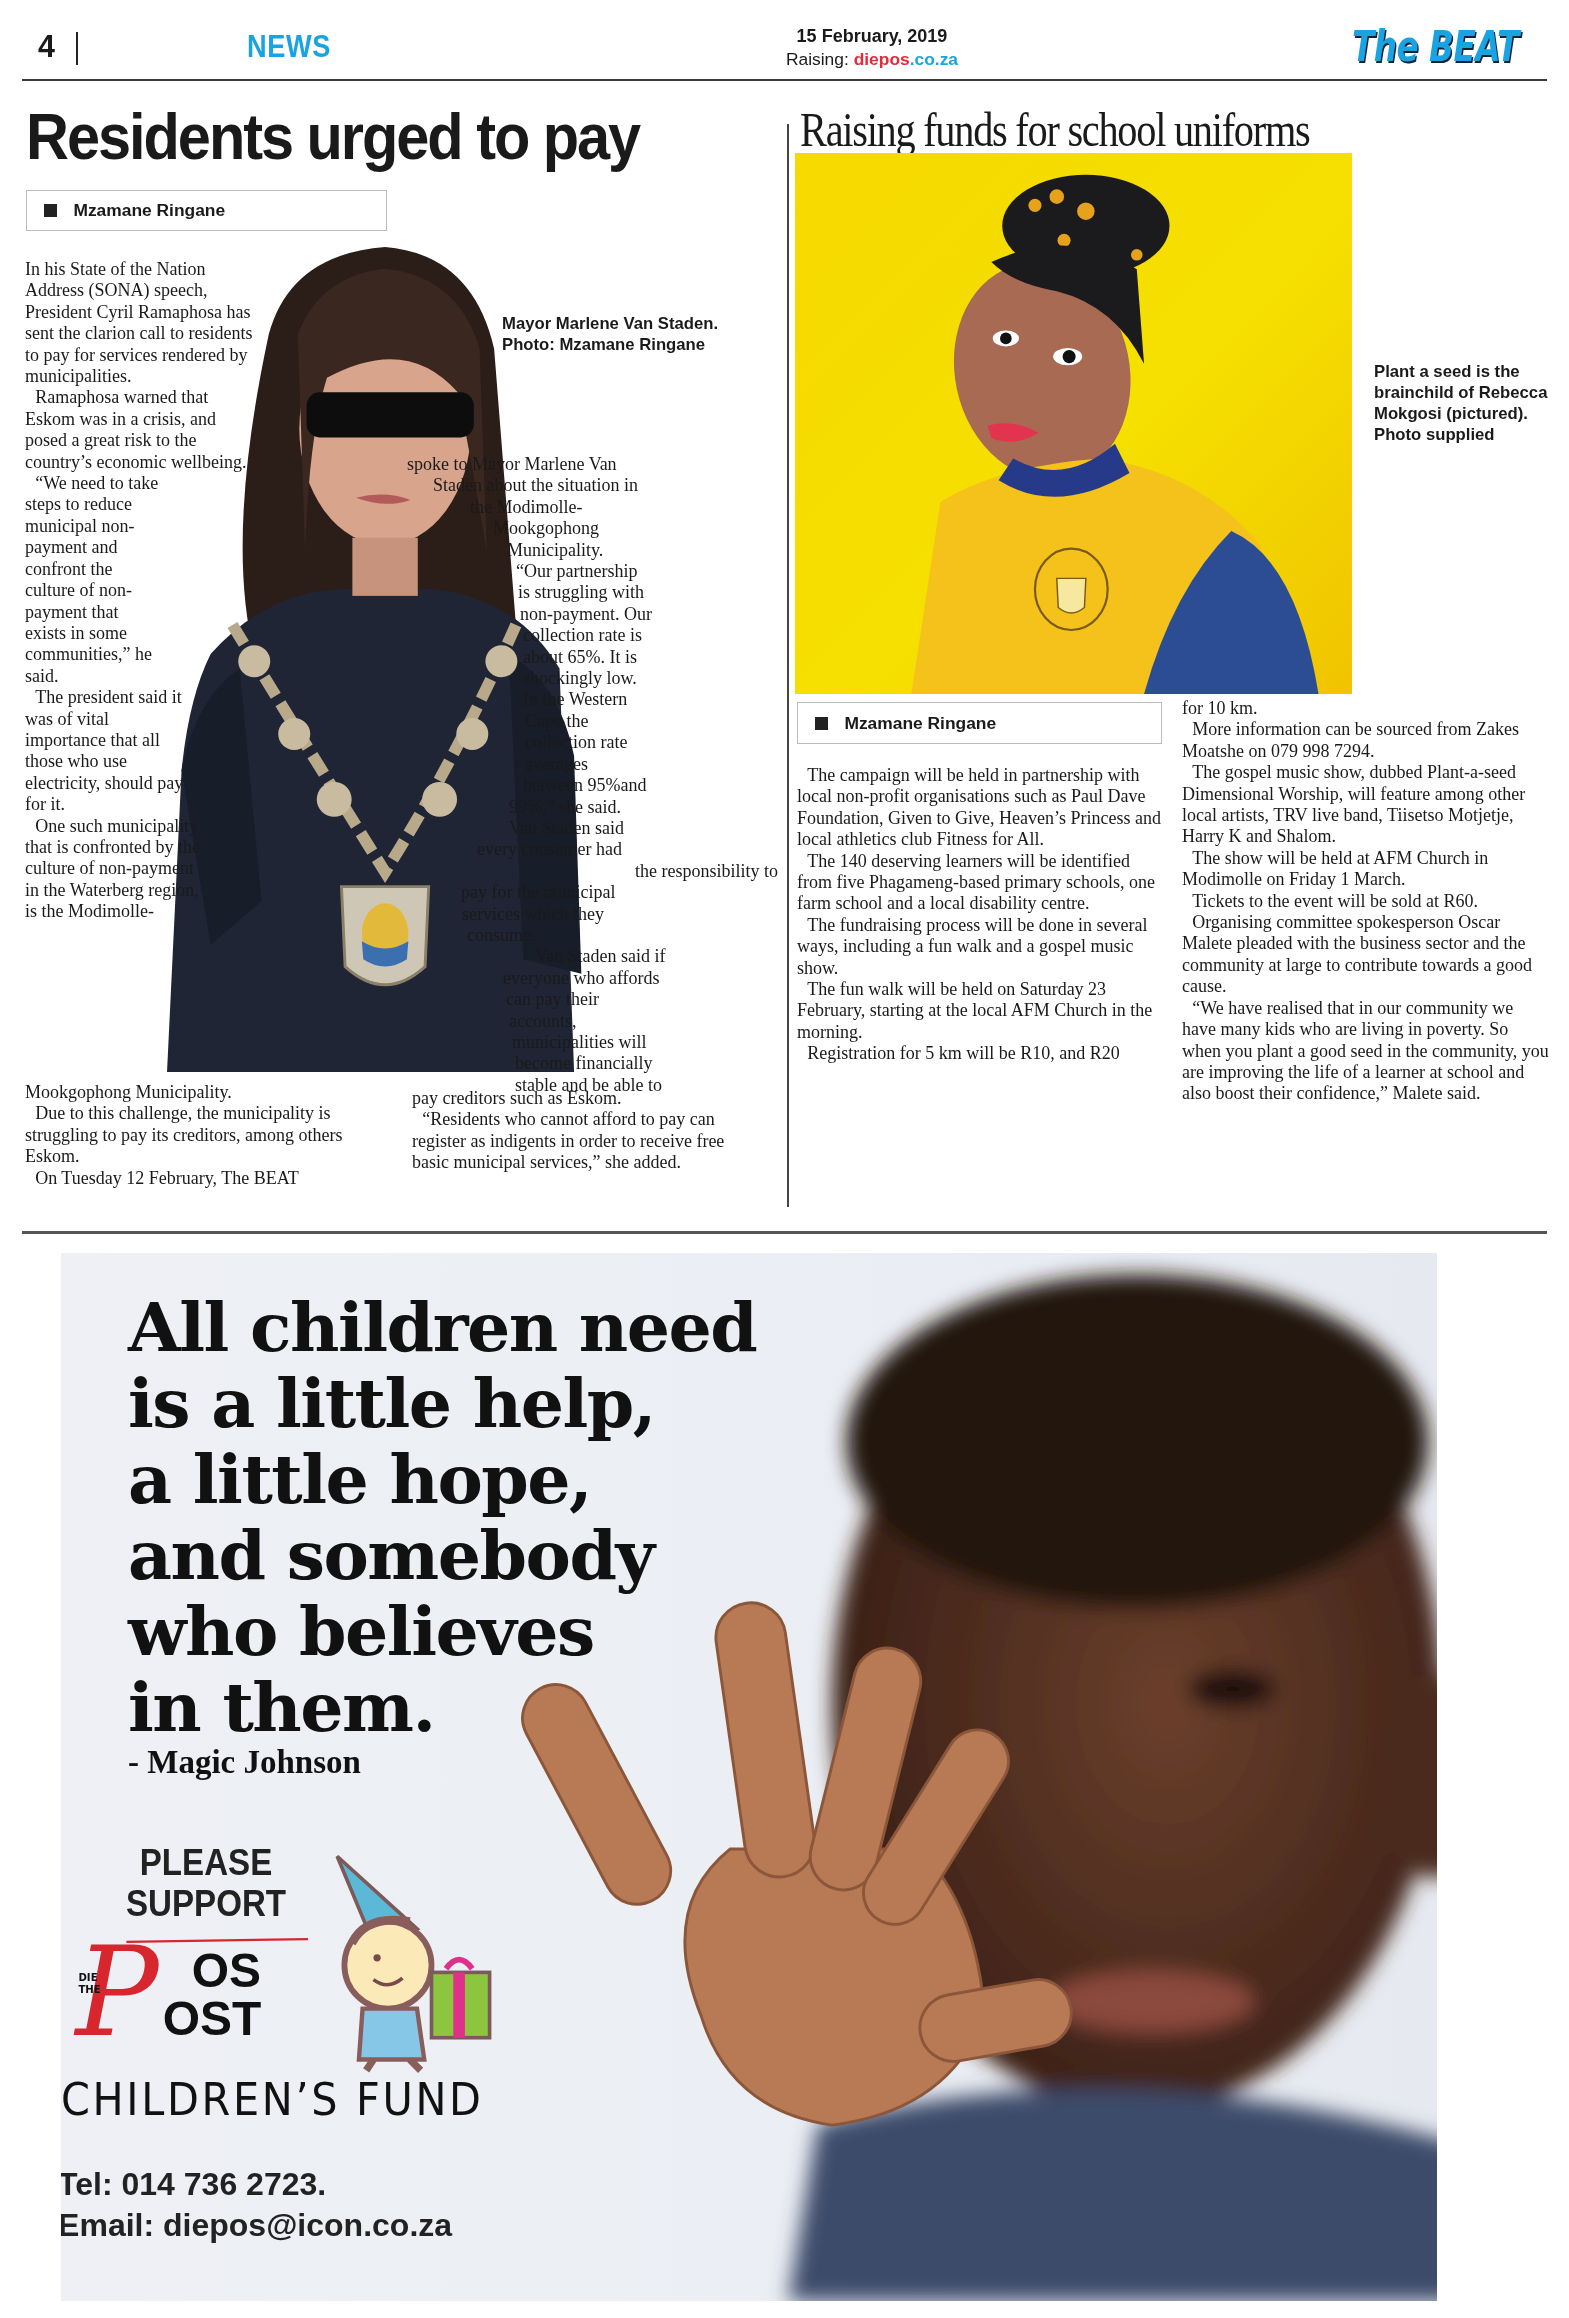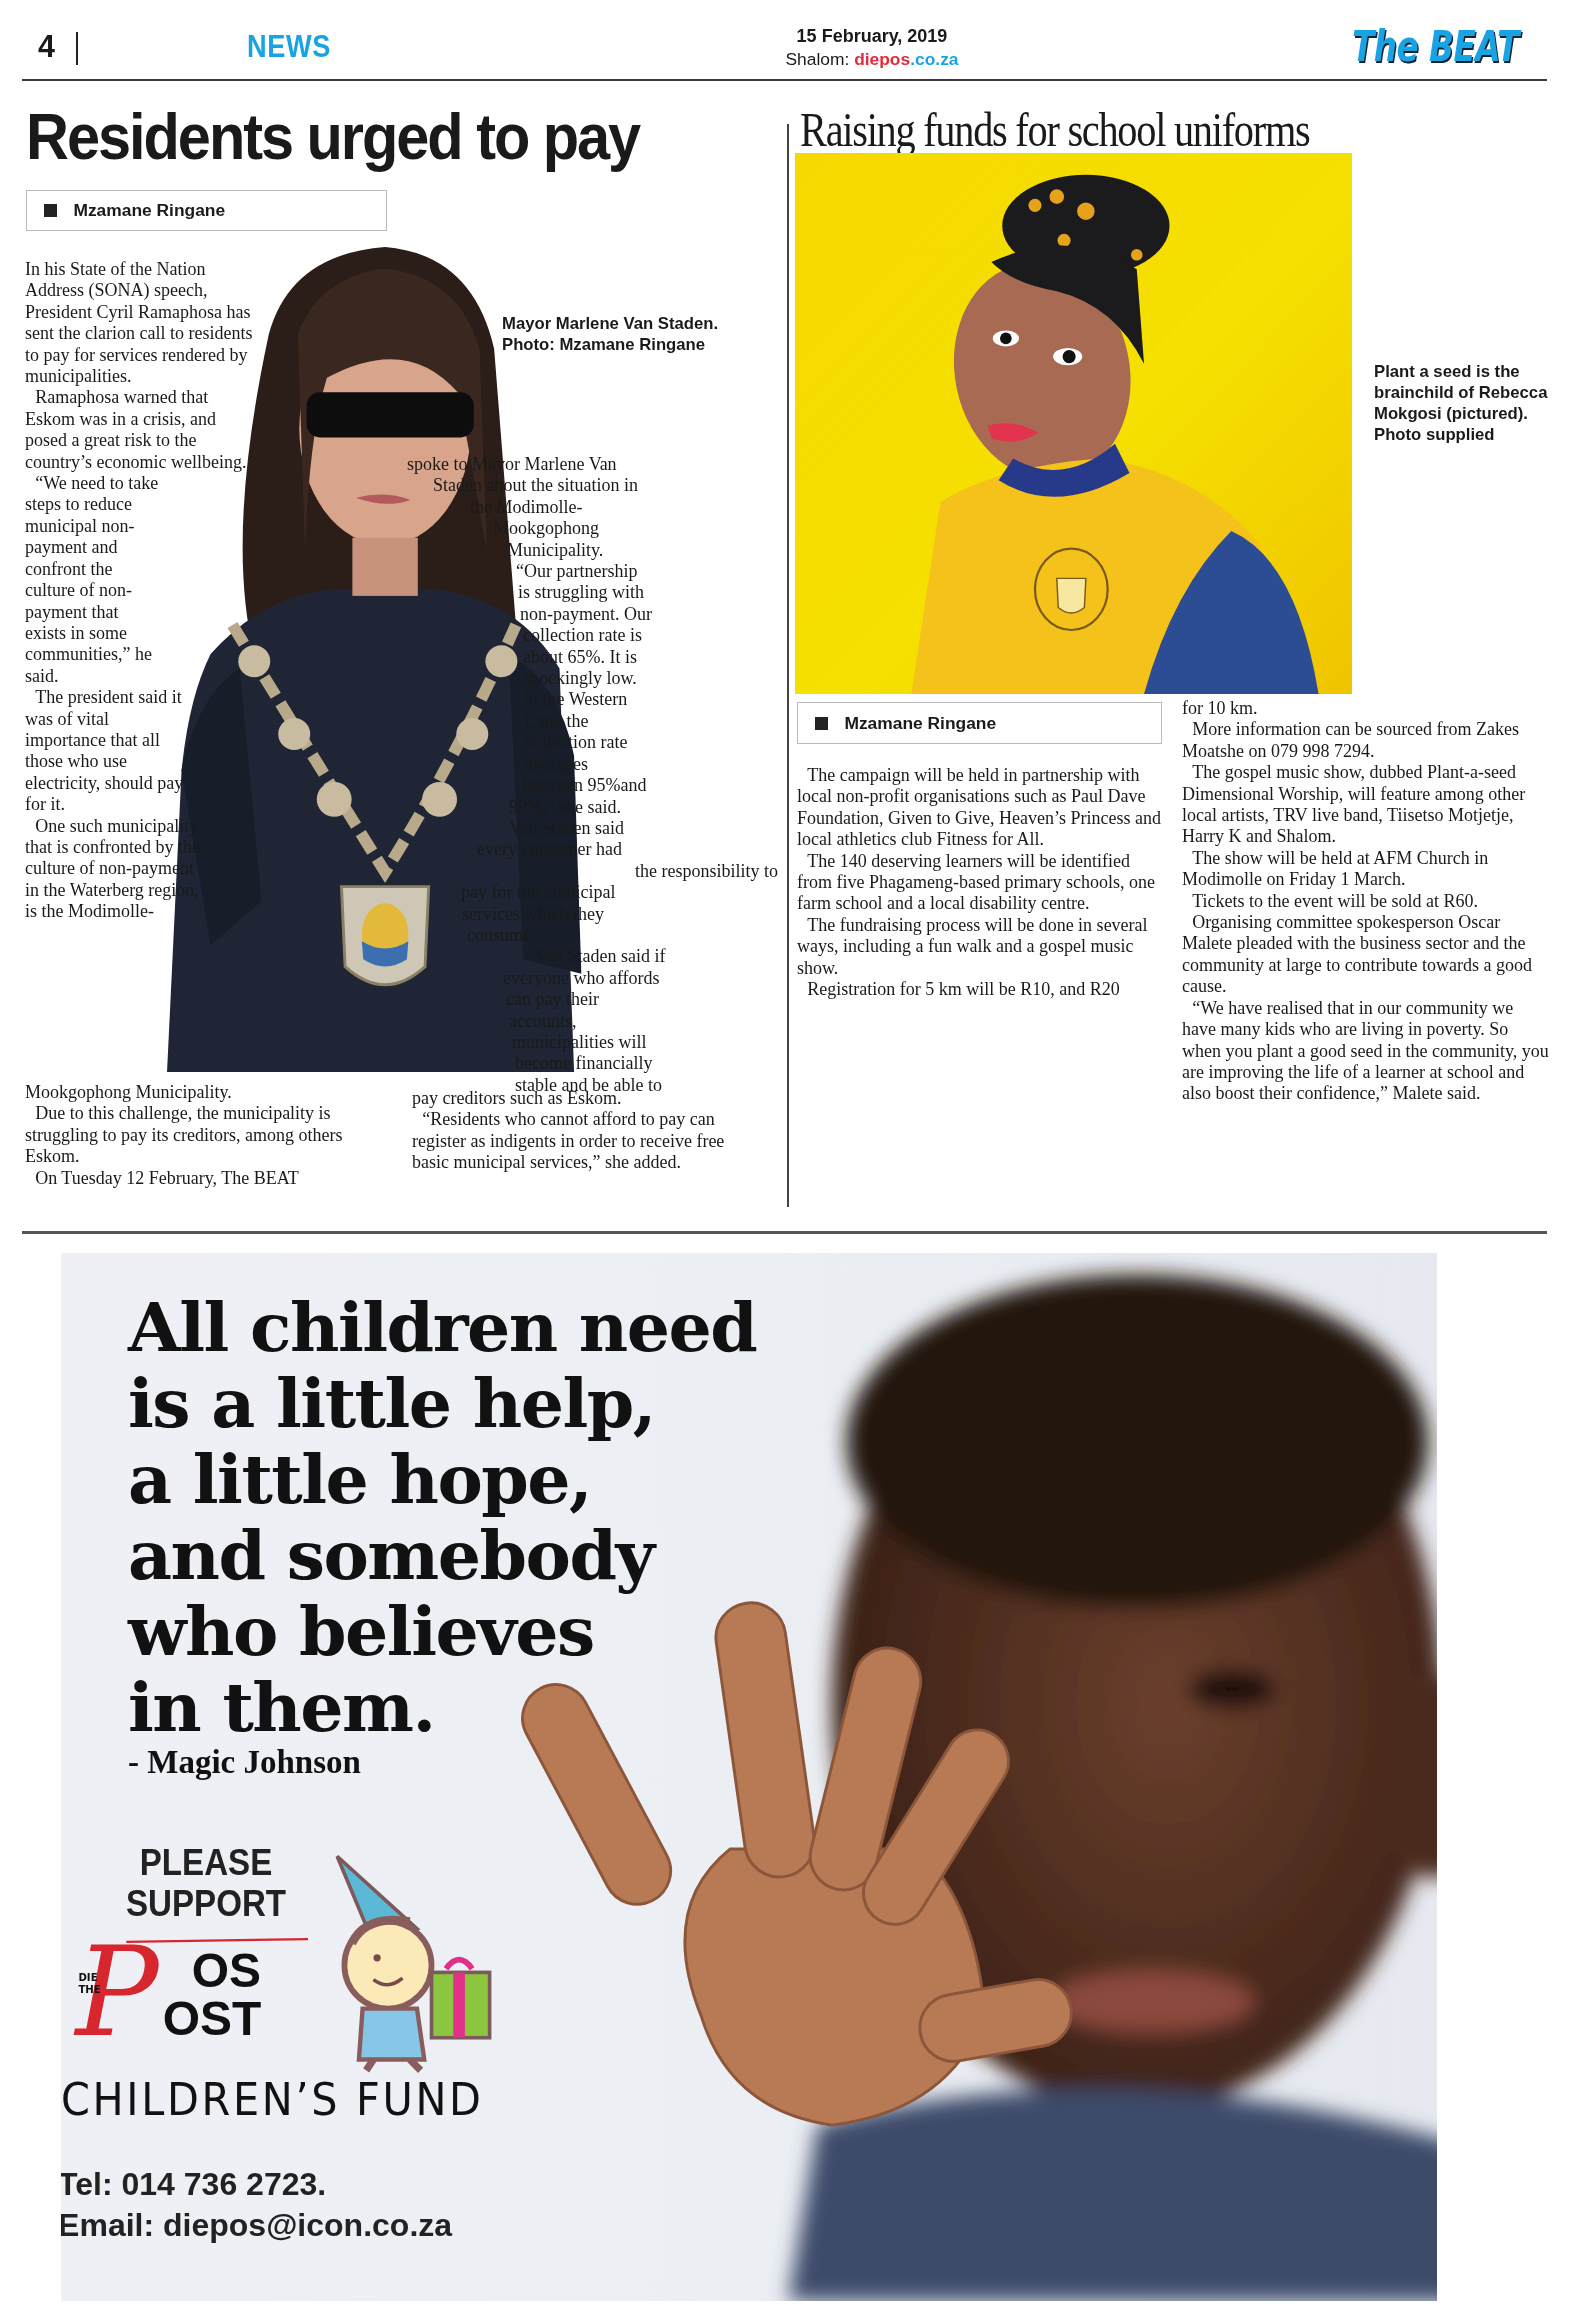--- a/index.html
+++ b/index.html
@@ -62,21 +62,21 @@
   .ad-child { left: 451px; top: 0px; width: 1034px; height: 1048px; }
 </style>
 </head>
 <body>
 
 <div class="abs page-num">4</div>
 <div class="abs page-sep"></div>
 <div class="abs section">NEWS</div>
 <div class="abs dateline">15 February, 2019</div>
 <div class="abs website">
-  <span>Shalom:</span>
+  <span>Raising:</span>
   <span class="red">diepos</span><span class="blue">.co.za</span>
 </div>
 <div class="abs beat-logo">The BEAT</div>
 <div class="abs rule-top"></div>
 
 <h1 class="abs headline-left" style="margin:0">Residents urged to pay</h1>
 <div class="abs col-divider"></div>
 
 <div class="abs byline byline-left">
   <span class="sq"></span>
@@ -211,20 +211,21 @@
 
 <div class="abs byline byline-right">
   <span class="sq"></span>
   <span class="name">Mzamane Ringane</span>
 </div>
 
 <div class="abs body c3">
   <p class="ind">The campaign will be held in partnership with local non-profit organisations such as Paul Dave Foundation, Given to Give, Heaven’s Princess and local athletics club Fitness for All.</p>
   <p class="ind">The 140 deserving learners will be identified from five Phagameng-based primary schools, one farm school and a local disability centre.</p>
   <p class="ind">The fundraising process will be done in several ways, including a fun walk and a gospel music show.</p>
+  <p class="ind">The fun walk will be held on Saturday 23 February, starting at the local AFM Church in the morning.</p>
   <p class="ind">Registration for 5 km will be R10, and R20</p>
 </div>
 
 <div class="abs body c4">
   <p>for 10 km.</p>
   <p class="ind">More information can be sourced from Zakes Moatshe on 079 998 7294.</p>
   <p class="ind">The gospel music show, dubbed Plant-a-seed Dimensional Worship, will feature among other local artists, TRV live band, Tiisetso Motjetje, Harry K and Shalom.</p>
   <p class="ind">The show will be held at AFM Church in Modimolle on Friday 1 March.</p>
   <p class="ind">Tickets to the event will be sold at R60.</p>
   <p class="ind">Organising committee spokesperson Oscar Malete pleaded with the business sector and the community at large to contribute towards a good cause.</p>

